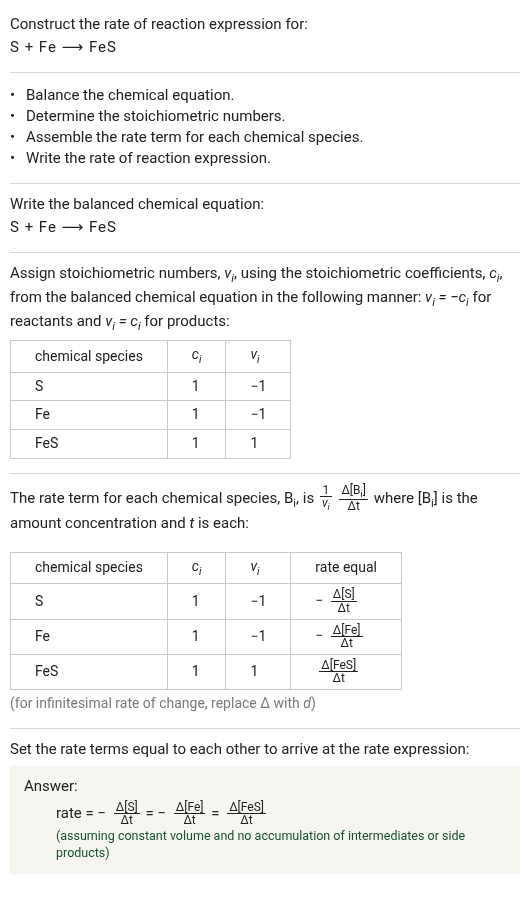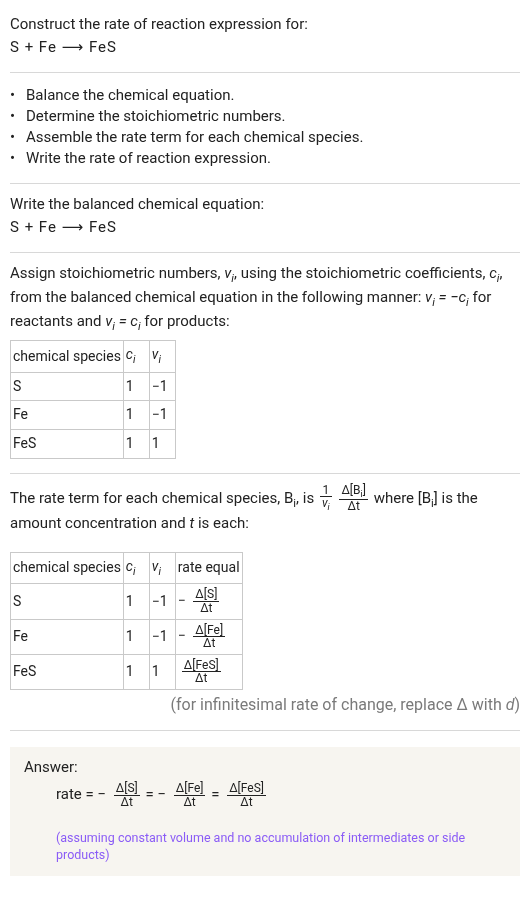--- a/index.html
+++ b/index.html
@@ -18,48 +18,47 @@
   .plan-list { margin-top: 2px; }
   .plan-item { display: flex; gap: 6px; }
   .bullet { width: 10px; }
   table.data {
     border-collapse: collapse;
     margin-top: 6px;
     font-size: 14px;
   }
   table.data th, table.data td {
     border: 1px solid #c9c9c9;
-    padding: 4px 2px;
+    padding: 4px 24px;
     text-align: left;
     font-weight: normal;
     white-space: nowrap;
     margin-top: 34px;
   }
   table.data th { background: #fff; }
   .num-col { text-align: right; min-width: 26px; }
   .rate-sentence { margin-bottom: 18px; }
   .footnote {
-    font-size: 16px;
+    font-size: 14px;
     color: #7a7a7a;
     margin-top: 4px;
-    text-align: right;
   }
   .answer-box {
     background: #f7f5f0;
     border-radius: 0;
     padding: 10px 14px 12px 14px;
     margin-top: 6px;
   }
   .answer-label { margin-bottom: 4px; }
   .answer-expr { padding-left: 32px; }
   .answer-note {
     font-size: 12.5px;
-    color: #8b5cf6;
+    color: #14532d;
     padding-left: 32px;
-    margin-top: 20px;
+    margin-top: 0;
   }
   .arrow { letter-spacing: 1px; }
   .frac {
     display: inline-block;
     vertical-align: middle;
     text-align: center;
     font-size: 12px;
     line-height: 1.05;
     margin: 0 2px;
   }
@@ -200,20 +199,21 @@
     </tr>
   </tbody>
     </table>
   <div class="footnote">
     (for infinitesimal rate of change, replace Δ with <span class="ital">d</span>)
   </div>
 </div>
 <hr class="hr">
 
 <div class="section" style="padding-bottom:0">
+  <div>Set the rate terms equal to each other to arrive at the rate expression:</div>
   <div class="answer-box">
     <div class="answer-label">Answer:</div>
     <div class="answer-expr">
       <span>rate = </span>
       <span class="neg">−</span>
       <span class="frac">
         <span class="num">Δ[S]</span>
         <span class="den">Δt</span>
       </span>
       <span> = </span>

